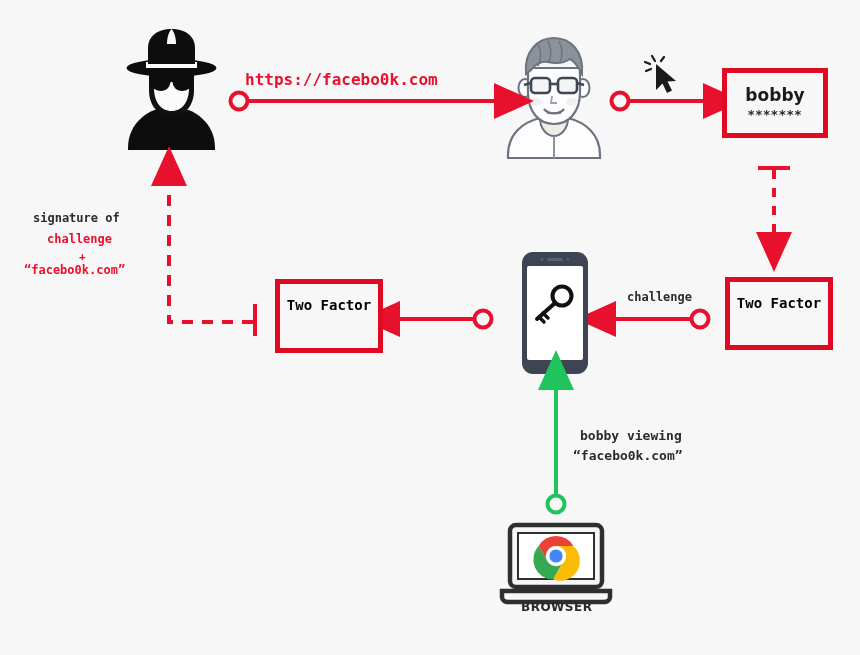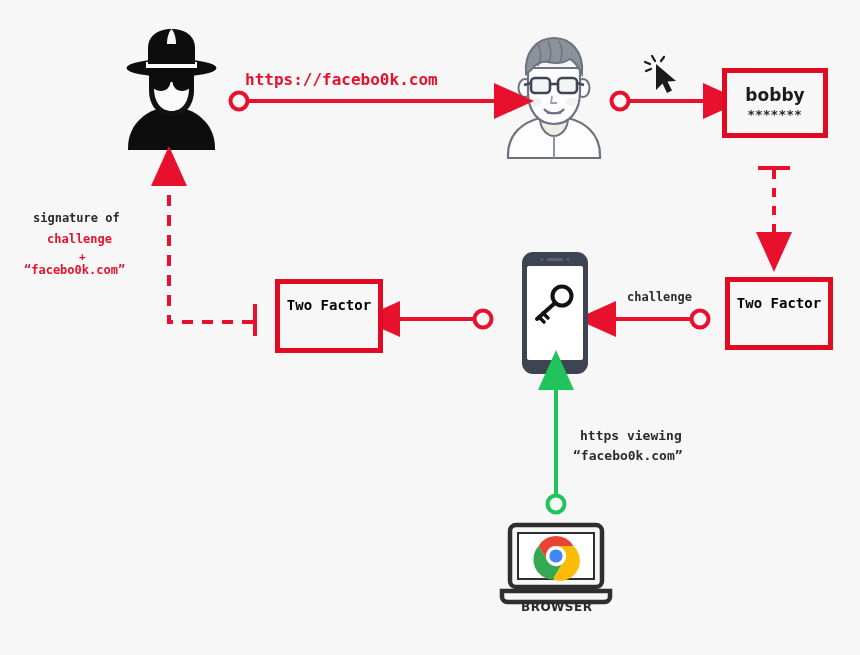--- a/index.html
+++ b/index.html
@@ -234,19 +234,19 @@
   <div class="lbl lbl-dark" style="left:33px; top:200px; font-size:12px;margin-top:11px;">signature of</div>
 
   <div class="lbl lbl-red" style="left:47px; top:232px; font-size:12px;">challenge</div>
 
   <div class="lbl lbl-red" style="left:79px; top:250px; font-size:11px;">+</div>
 
   <div class="lbl lbl-red" style="left:24px; top:263px; font-size:12px;">“facebo0k.com”</div>
 
   <div class="lbl lbl-dark" style="left:627px; top:290px; font-size:12px;">challenge</div>
 
-  <div class="lbl lbl-dark" style="left:580px; top:428px; font-size:13px;">https viewing</div>
+  <div class="lbl lbl-dark" style="left:580px; top:428px; font-size:13px;">bobby viewing</div>
 
   <div class="lbl lbl-dark" style="left:573px; top:448px; font-size:13px;">“facebo0k.com”</div>
 
   <div class="lbl lbl-dark" style="left:521px; top:600px; font-size:12px; font-family:'DejaVu Sans', sans-serif; letter-spacing:0.5px;text-align:center;">BROWSER</div>
 
 </div>
 
 </body></html>

